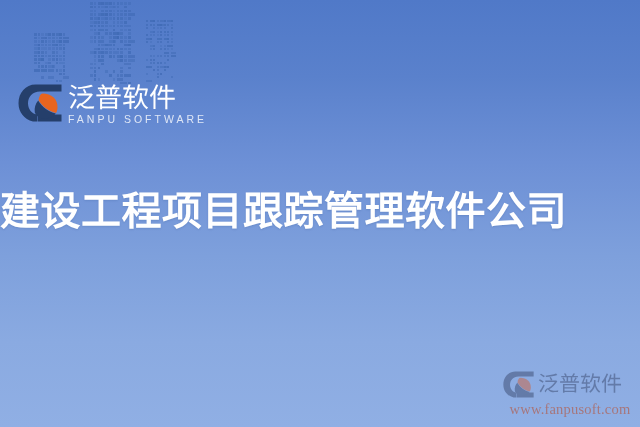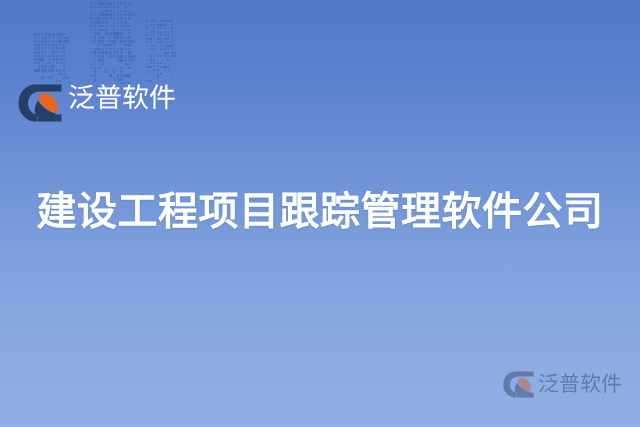--- a/index.html
+++ b/index.html
@@ -84,21 +84,21 @@
     letter-spacing: 3.0px;
     white-space: nowrap;
   }
 
   
   .headline {
     position: absolute;
     left: 0;
     top: 186px;
     width: 640px;
-    text-align: center;
+    text-align: left;
     color: #ffffff;
     font-family: "DejaVu Sans", "Liberation Sans", sans-serif;
     font-weight: bold;
     font-size: 40px;
     line-height: 50px;
     letter-spacing: 0.5px;
     text-shadow: 0 1px 2px rgba(40, 70, 130, 0.18);
   }
   .headline .hl-line {
     display: block;
@@ -533,20 +533,21 @@
                  C21.4 11.8 22.6 9.5 24.5 9.5 Z" fill="#e8651f"></path>
         <path d="M20.2 16.6 C24.3 23.6 30.8 27.9 37.8 29.6
                  C35.4 32.9 31.2 34.6 26.2 34.6
                  C21.8 34.6 18.4 32.4 16.8 28.6
                  C16.2 24.0 17.4 19.6 20.2 16.6 Z" fill="#253f6b"></path>
       </svg>
     </span>
 
     <span class="logo-words">
       <span class="logo-cn">泛普软件</span>
+      <span class="logo-en">FANPU SOFTWARE</span>
     </span>
 
   </div>
 
   <div class="headline">
     <span class="hl-line">建设工程项目跟踪管理软件公司</span>
   </div>
 
   <div class="watermark">
     <div class="wm-row">
@@ -565,15 +566,16 @@
                    C31.0 27.2 24.5 23.0 20.5 16.0
                    C21.4 11.8 22.6 9.5 24.5 9.5 Z" fill="#c0715f"></path>
           <path d="M20.2 16.6 C24.3 23.6 30.8 27.9 37.8 29.6
                    C35.4 32.9 31.2 34.6 26.2 34.6
                    C21.8 34.6 18.4 32.4 16.8 28.6
                    C16.2 24.0 17.4 19.6 20.2 16.6 Z" fill="#4a5d86"></path>
         </svg>
       </span>
       <span class="wm-cn">泛普软件</span>
     </div>
+    <div class="wm-url">www.fanpusoft.com</div>
   </div>
 
 </div>
 
 </body></html>

